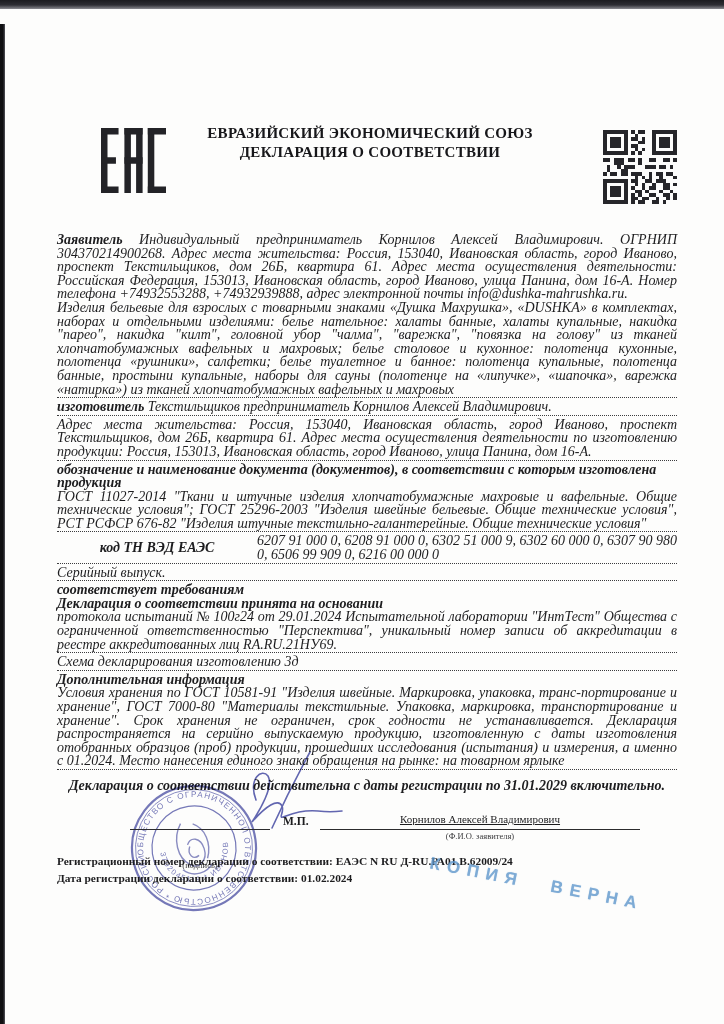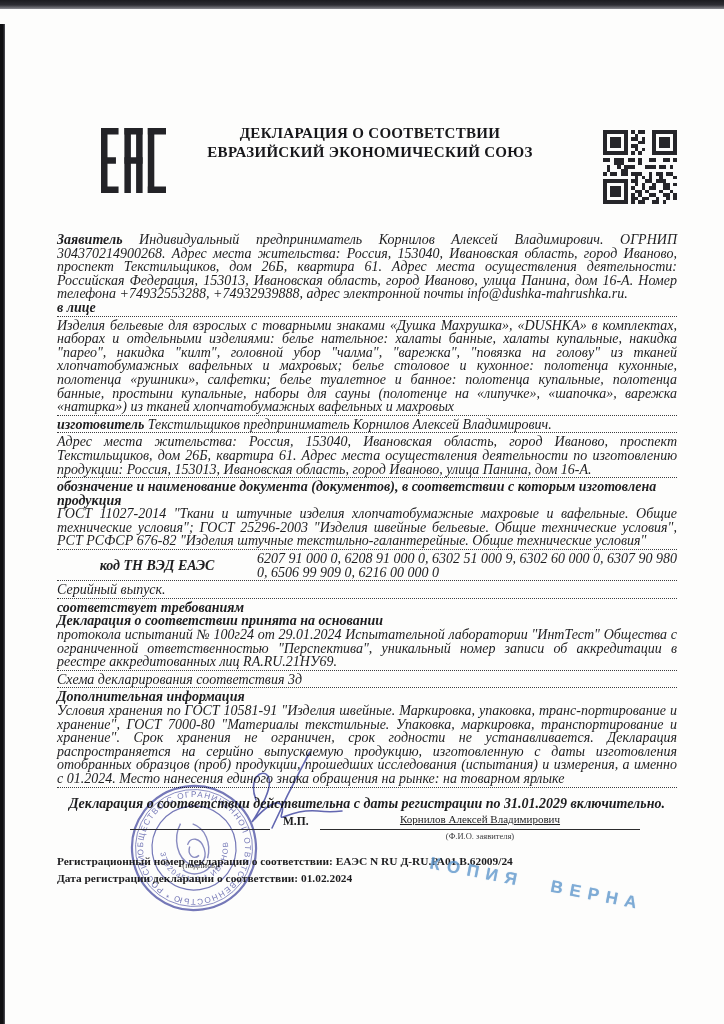--- a/index.html
+++ b/index.html
@@ -62,22 +62,22 @@
     <rect x="36" y="0" width="28" height="10"></rect>
     <rect x="36" y="45" width="28" height="10"></rect>
 
     <rect x="72" y="0" width="10" height="100"></rect>
     <rect x="72" y="0" width="28" height="10"></rect>
     <rect x="72" y="90" width="28" height="10"></rect>
   </g>
 </svg>
 
 <div class="doc-title">
+  <div>ЕВРАЗИЙСКИЙ ЭКОНОМИЧЕСКИЙ СОЮЗ</div>
   <div>ДЕКЛАРАЦИЯ О СООТВЕТСТВИИ</div>
-  <div>ЕВРАЗИЙСКИЙ ЭКОНОМИЧЕСКИЙ СОЮЗ</div>
 </div>
 
 <svg class="qr" viewBox="0 0 21 21" shape-rendering="crispEdges" aria-hidden="true">
   <g fill="#26262a">
     <path d="M0 0h7v7h-7zM1 1v5h5v-5z"></path>
       <rect x="2" y="2" width="3" height="3"></rect>
     <path d="M14 0h7v7h-7zM15 1v5h5v-5z"></path>
       <rect x="16" y="2" width="3" height="3"></rect>
     <path d="M0 14h7v7h-7zM1 15v5h5v-5z"></path>
       <rect x="2" y="16" width="3" height="3"></rect>
@@ -141,35 +141,34 @@
       <rect x="18" y="19" width="1" height="1"></rect>
     <rect x="8" y="20" width="1" height="1"></rect>
       <rect x="10" y="20" width="2" height="1"></rect>
       <rect x="14" y="20" width="2" height="1"></rect>
       <rect x="17" y="20" width="1" height="1"></rect>
   </g>
 </svg>
 
 <div class="body-col">
   <p><b class="lead">Заявитель</b><span> Индивидуальный предприниматель Корнилов Алексей Владимирович. ОГРНИП 304370214900268. Адрес места жительства: Россия, 153040, Ивановская область, город Иваново, проспект Текстильщиков, дом 26Б, квартира 61. Адрес места осуществления деятельности: Российская Федерация, 153013, Ивановская область, город Иваново, улица Панина, дом 16-А. Номер телефона +74932553288, +74932939888, адрес электронной почты info@dushka-mahrushka.ru.</span></p>
-  <p class="hd rule">в лице</p>
   <p class="rule">Изделия бельевые для взрослых с товарными знаками «Душка Махрушка», «DUSHKA» в комплектах, наборах и отдельными изделиями: белье нательное: халаты банные, халаты купальные, накидка "парео", накидка "килт", головной убор "чалма", "варежка", "повязка на голову" из тканей хлопчатобумажных вафельных и махровых; белье столовое и кухонное: полотенца кухонные, полотенца «рушники», салфетки; белье туалетное и банное: полотенца купальные, полотенца банные, простыни купальные, наборы для сауны (полотенце на «липучке», «шапочка», варежка «натирка») из тканей хлопчатобумажных вафельных и махровых</p>
   <p class="rule"><b class="lead">изготовитель</b><span> Текстильщиков предприниматель Корнилов Алексей Владимирович.</span></p>
   <p class="rule">Адрес места жительства: Россия, 153040, Ивановская область, город Иваново, проспект Текстильщиков, дом 26Б, квартира 61. Адрес места осуществления деятельности по изготовлению продукции: Россия, 153013, Ивановская область, город Иваново, улица Панина, дом 16-А.</p>
   <p class="hd">обозначение и наименование документа (документов), в соответствии с которым изготовлена продукция</p>
   <p class="rule">ГОСТ 11027-2014 "Ткани и штучные изделия хлопчатобумажные махровые и вафельные. Общие технические условия"; ГОСТ 25296-2003 "Изделия швейные бельевые. Общие технические условия", РСТ РСФСР 676-82 "Изделия штучные текстильно-галантерейные. Общие технические условия"</p>
   <div class="tnved-row rule">
     <div class="tnved-label">код ТН ВЭД ЕАЭС</div>
     <div class="tnved-codes">6207 91 000 0, 6208 91 000 0, 6302 51 000 9, 6302 60 000 0, 6307 90 980 0, 6506 99 909 0, 6216 00 000 0</div>
   </div>
   <p class="rule">Серийный выпуск.</p>
   <p class="hd">соответствует требованиям</p>
   <p class="hd">Декларация о соответствии принята на основании</p>
   <p class="rule">протокола испытаний № 100г24 от 29.01.2024 Испытательной лаборатории "ИнтТест" Общества с ограниченной ответственностью "Перспектива", уникальный номер записи об аккредитации в реестре аккредитованных лиц RA.RU.21НУ69.</p>
-  <p class="rule">Схема декларирования соответствия 3д</p>
+  <p class="rule">Схема декларирования изготовлению 3д</p>
   <p class="hd">Дополнительная информация</p>
   <p class="rule">Условия хранения по ГОСТ 10581-91 "Изделия швейные. Маркировка, упаковка, транс-портирование и хранение", ГОСТ 7000-80 "Материалы текстильные. Упаковка, маркировка, транспортирование и хранение". Срок хранения не ограничен, срок годности не устанавливается. Декларация распространяется на серийно выпускаемую продукцию, изготовленную с даты изготовления отобранных образцов (проб) продукции, прошедших исследования (испытания) и измерения, а именно с 01.2024. Место нанесения единого знака обращения на рынке: на товарном ярлыке</p>
   <p class="validity">Декларация о соответствии действительна с даты регистрации по 31.01.2029 включительно.</p>
 </div>
 
 <svg class="round-stamp" viewBox="-86 -86 172 172" aria-hidden="true">
   <g stroke="#4f53a6" fill="none" transform="rotate(-8)">
     <circle r="62" stroke-width="2.2"></circle>
     <circle r="58.5" stroke-width="0.8"></circle>
     <circle r="42" stroke-width="1.2"></circle>

